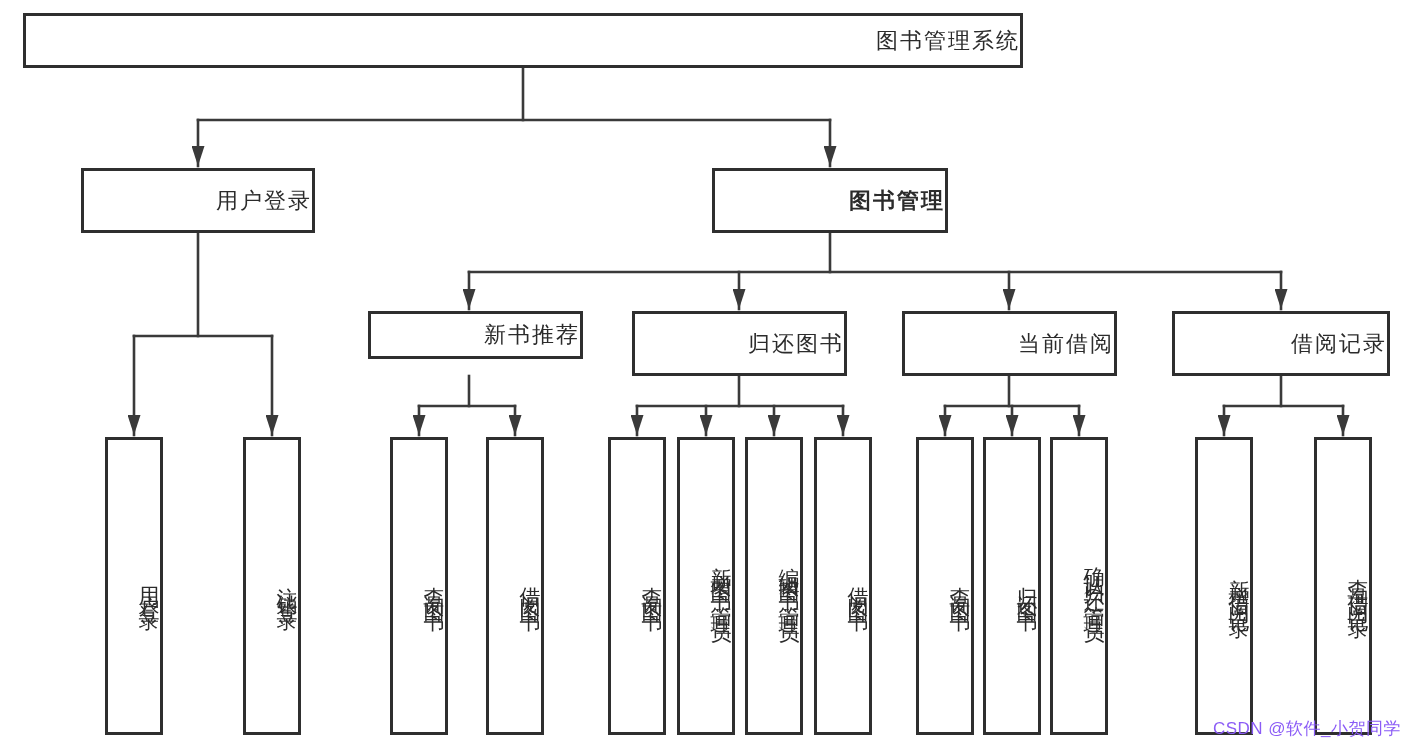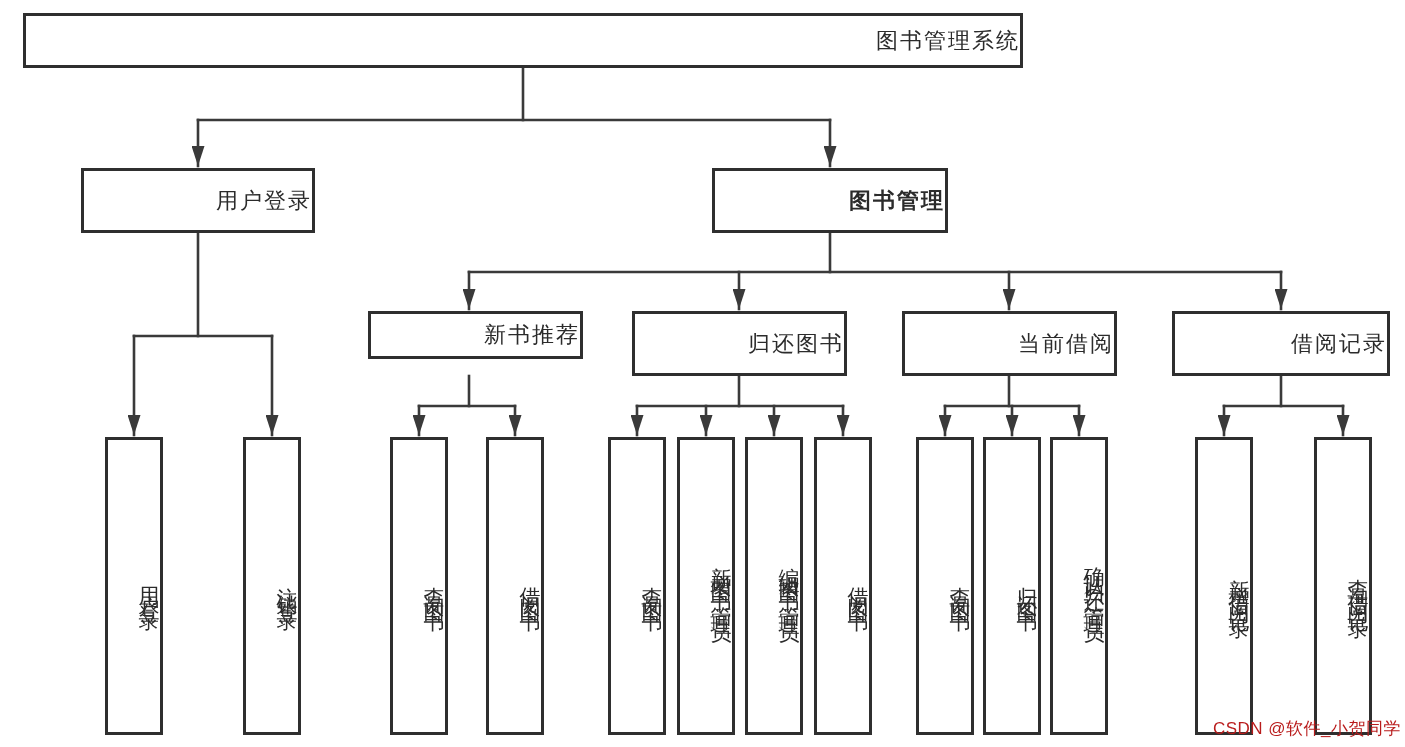--- a/index.html
+++ b/index.html
@@ -49,21 +49,21 @@
     letter-spacing: 8px;
     line-height: 1;
     white-space: nowrap;
   }
   .watermark {
     position: absolute;
     right: 4px;
     bottom: 7px;
     font-size: 17px;
     letter-spacing: 0.5px;
-    color: #b91c1c;
+    color: #8b5cf6;
     white-space: nowrap;
     z-index: 5;
   }
 </style>
 </head>
 <body>
 
 <div class="canvas">
 
   <svg class="edge-layer" width="1405" height="747" viewBox="0 0 1405 747">

